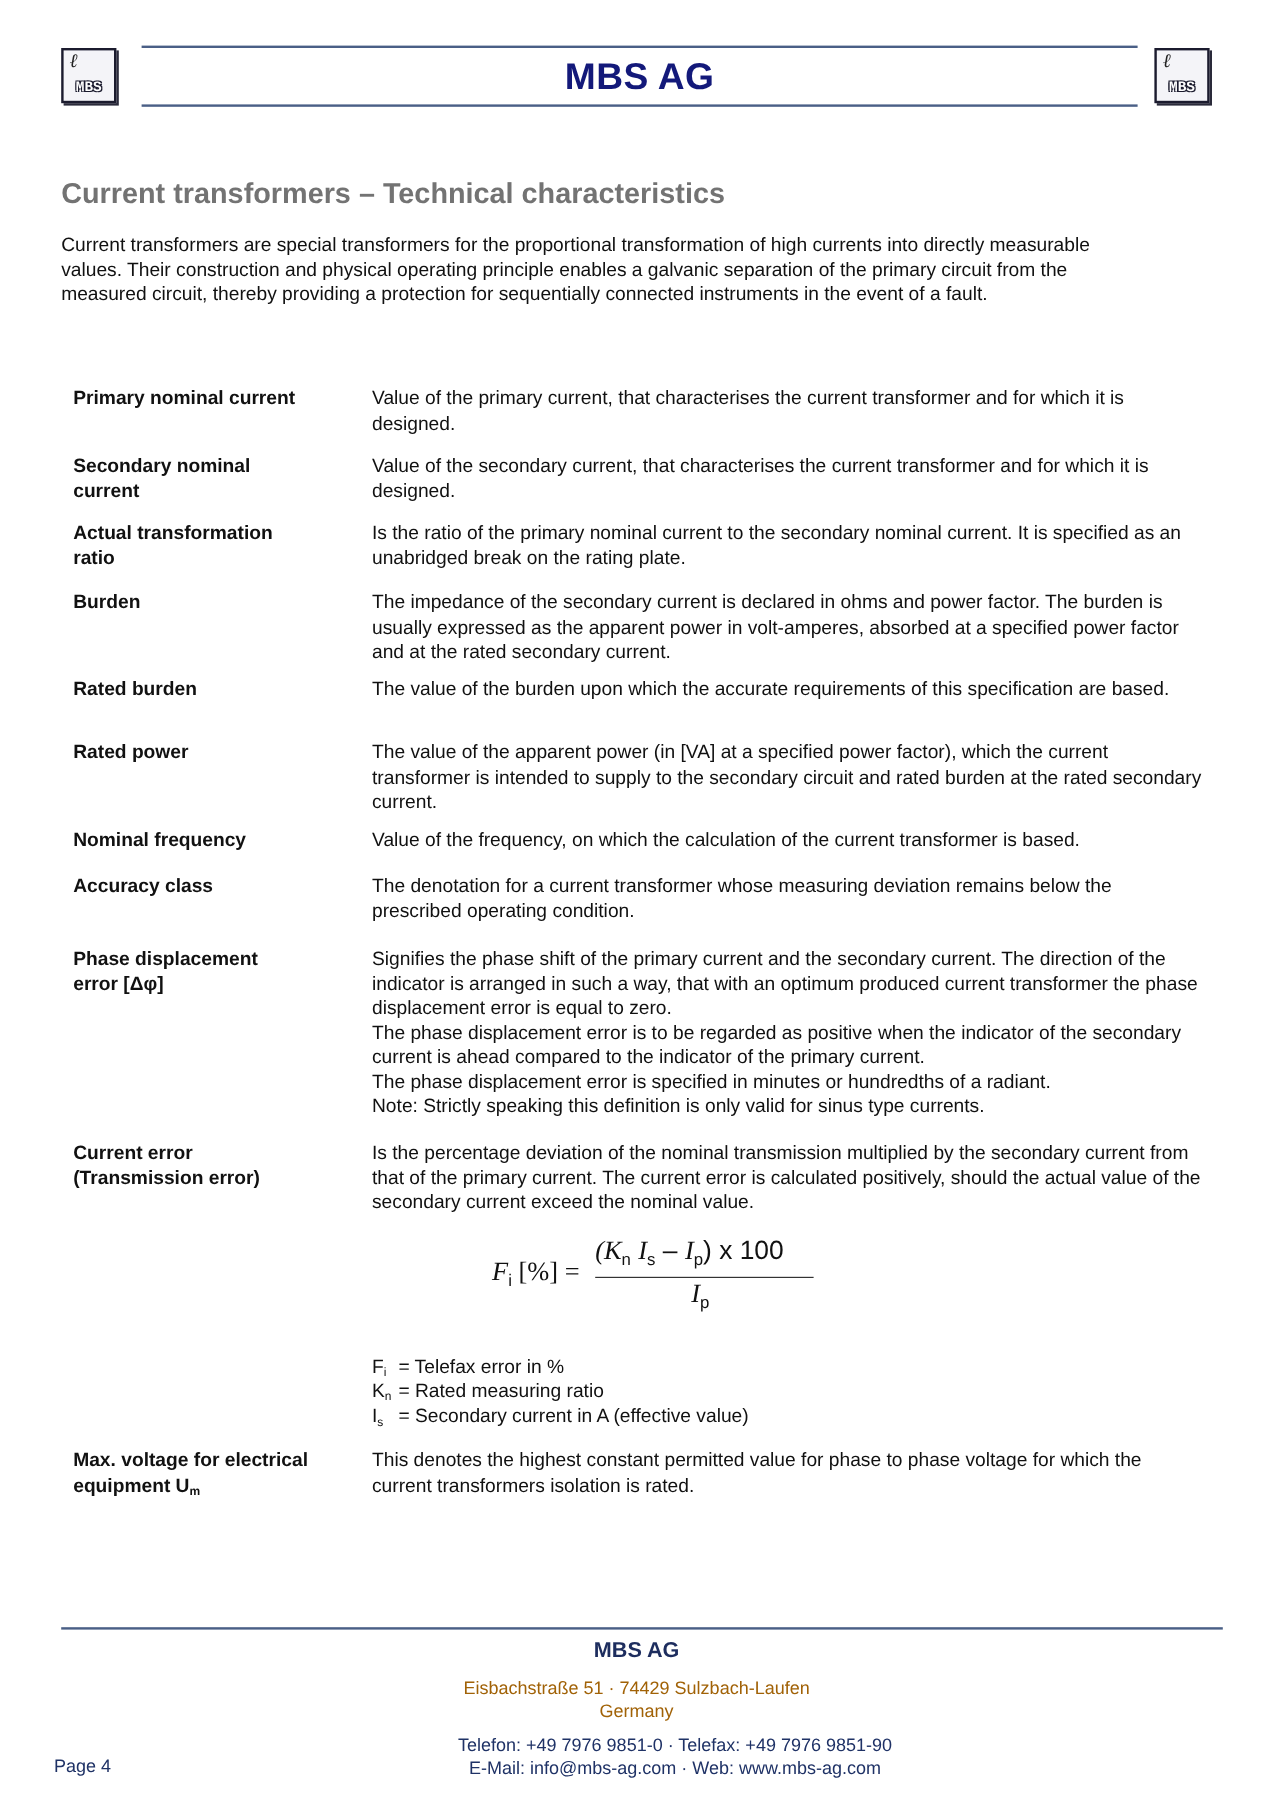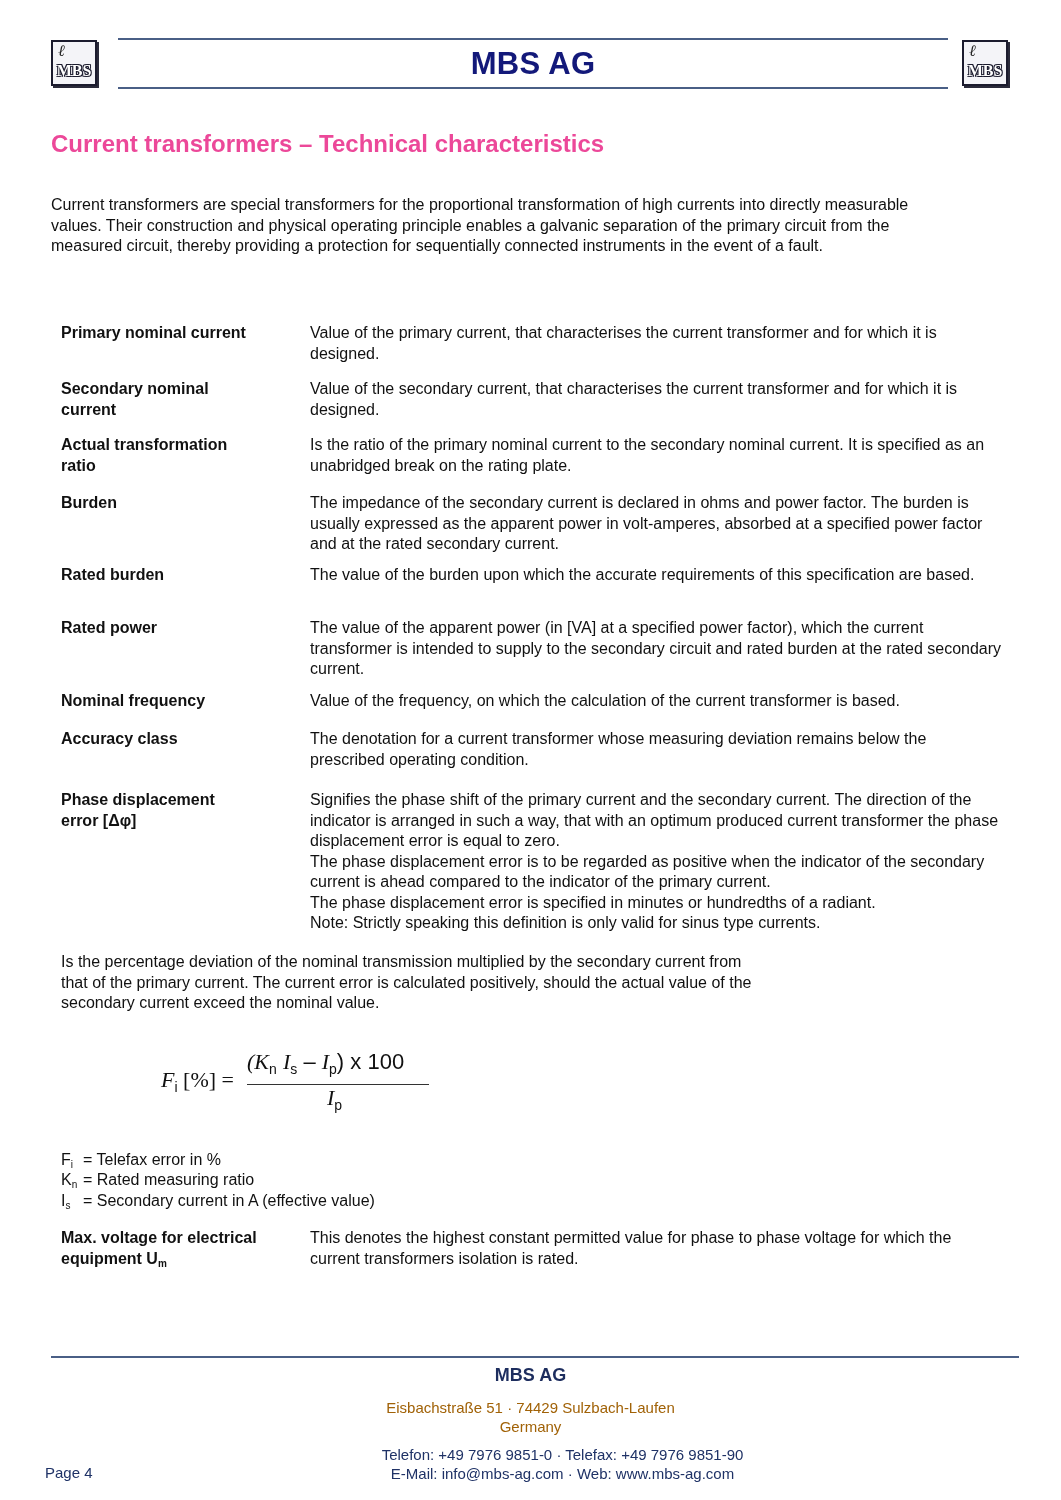--- a/index.html
+++ b/index.html
@@ -13,52 +13,52 @@
       border: 2px solid #1b1b2e; box-sizing: border-box;
       background: #f4f4f8;
       box-shadow: 2px 2px 0 #2a2a3a;
     }
     .logo .mark {
       position: absolute; left: 5px; top: 1px; font-family: "DejaVu Serif", serif;
       font-style: italic; font-size: 16px; color: #222; line-height: 16px;
     }
     .logo .txt {
       position: absolute; left: 2px; right: 2px; bottom: 4px; text-align: center;
-      font-family: Liberation Serif, serif; font-weight: bold; font-size: 16px;
+      font-family: Liberation Mono, monospace; font-weight: bold; font-size: 12px;
       color: #ffffff; letter-spacing: 0px;
       text-shadow: -1px -1px 0 #1b1b2e, 1px -1px 0 #1b1b2e, -1px 1px 0 #1b1b2e, 1px 1px 0 #1b1b2e;
     }
     .logo-left { left: 51px; top: 40px; }
     .logo-right { left: 962px; top: 40px; }
     .hline { position: absolute; height: 2px; background: #4a5f86; }
     .hline.top { left: 118px; width: 830px; top: 38px; }
     .hline.bottom { left: 118px; width: 830px; top: 87px; }
     .brand {
       position: absolute; left: 118px; width: 830px; top: 46px; text-align: center;
       font-weight: bold; font-size: 31px; color: #13197a; letter-spacing: 0.3px;
     }
     
     .title {
-      position: absolute; left: 51px; top: 130px; font-size: 24px; font-weight: bold; color: #ec4899;
+      position: absolute; left: 51px; top: 148px; font-size: 24px; font-weight: bold; color: #737373;
     }
     .intro {
       position: absolute; left: 51px; top: 195px; width: 880px; font-size: 16px; line-height: 20.5px;
     }
     
     .defs { position: absolute; left: 61px; top: 323px; width: 950px; }
     .row { display: flex; }
     .term {
       width: 249px; flex: none; font-weight: bold; font-size: 16px; line-height: 20.5px;
     }
     .desc { width: 695px; font-size: 16px; line-height: 20.5px; }
     .desc p { margin: 0; }
     sub { font-size: 10px; vertical-align: -3px; line-height: 0; }
     
     .formula {
-      position: relative; height: 80px; margin-top: 36px; margin-bottom: 20px;
+      position: relative; height: 80px; margin-top: 16px; margin-bottom: 20px;
     }
     .formula .lhs {
       position: absolute; left: 100px; top: 20px; font-family: "Liberation Serif", serif;
       font-size: 22px;
     }
     .formula .lhs i { font-style: italic; }
     .formula .num {
       position: absolute; left: 186px; top: 2px; font-size: 22px;
     }
     .formula .num i { font-family: "Liberation Serif", serif; font-style: italic; }
@@ -155,20 +155,24 @@
     <div class="term" style="width:180px;margin-right:69px">Phase displacement error [Δφ]</div>
     <div class="desc">
       <p>Signifies the phase shift of the primary current and the secondary current. The direction of the indicator is arranged in such a way, that with an optimum produced current transformer the phase displacement error is equal to zero.</p>
       <p>The phase displacement error is to be regarded as positive when the indicator of the secondary current is ahead compared to the indicator of the primary current.</p>
       <p>The phase displacement error is specified in minutes or hundredths of a radiant.</p>
       <p>Note: Strictly speaking this definition is only valid for sinus type currents.</p>
     </div>
   </div>
 
   <div class="row">
+    <div class="term">
+      <div>Current error</div>
+      <div>(Transmission error)</div>
+    </div>
     <div class="desc">
       <p>Is the percentage deviation of the nominal transmission multiplied by the secondary current from that of the primary current. The current error is calculated positively, should the actual value of the secondary current exceed the nominal value.</p>
 
       <div class="formula">
         <div class="lhs"><i>F</i><sub>i</sub><span> [%] =</span></div>
         <div class="num"><i>(</i><i>K</i><sub>n</sub> <i>I</i><sub>s</sub><span> – </span><i>I</i><sub>p</sub><span>) x 100</span></div>
         <div class="bar"></div>
         <div class="den"><i>I</i><sub>p</sub></div>
       </div>
 

